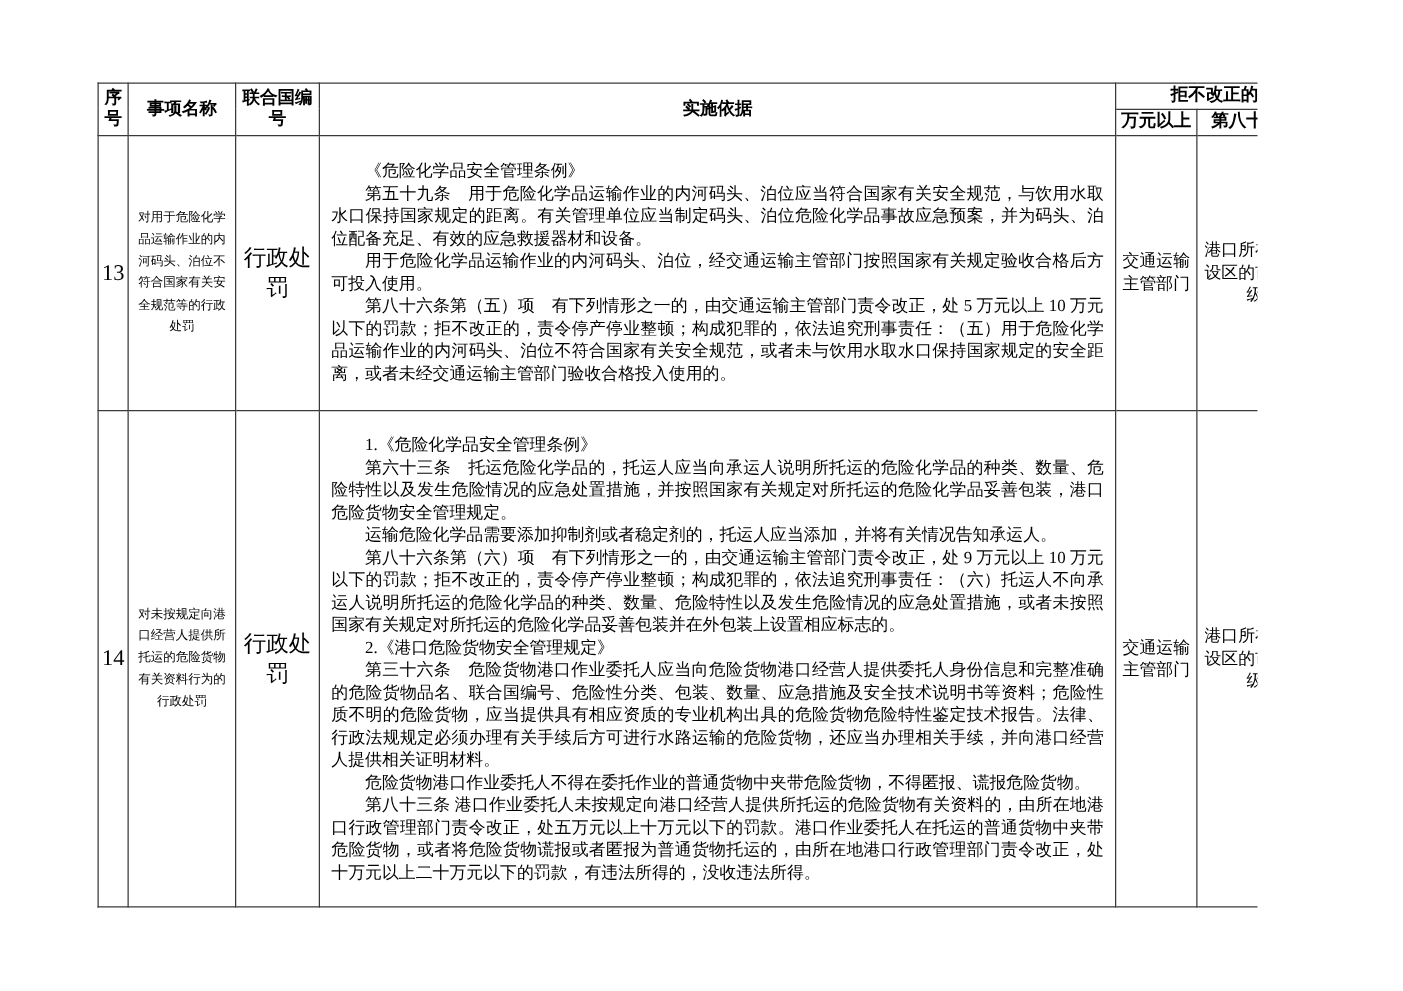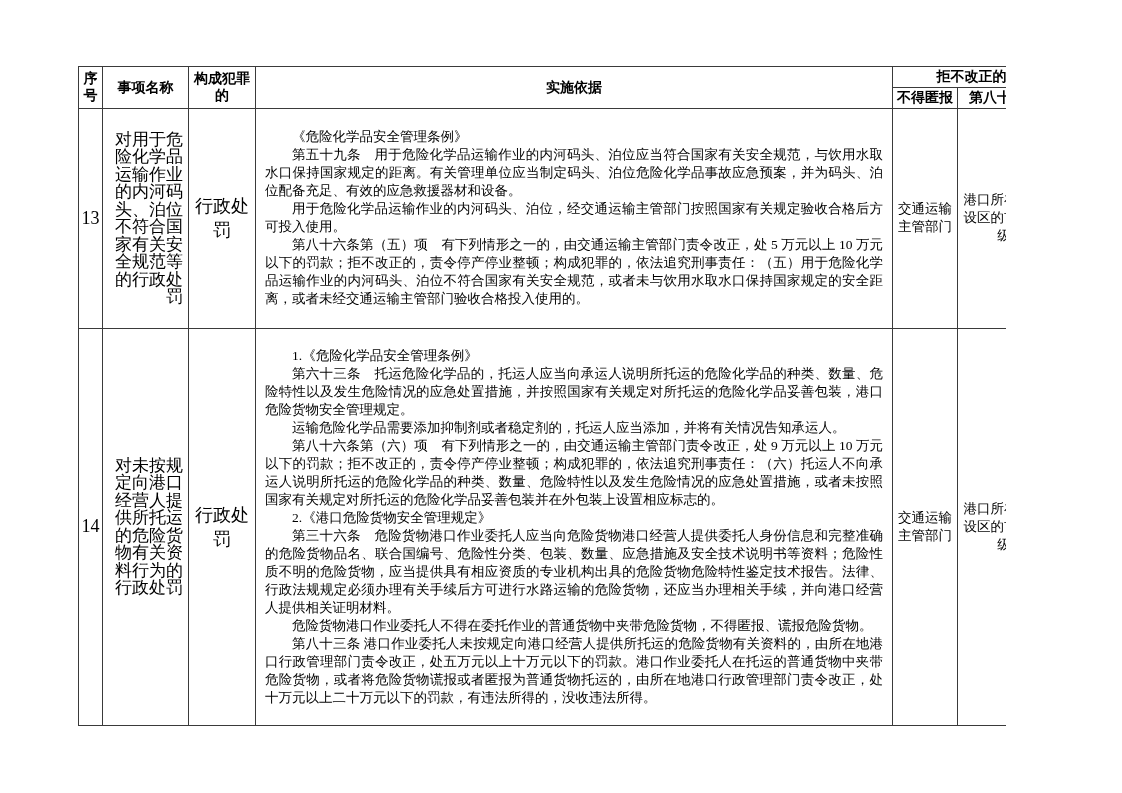--- a/index.html
+++ b/index.html
@@ -34,23 +34,23 @@
     line-height: 1.25;
     text-align: center;
     padding: 1px 2px;
   }
   td.seq-cell {
     text-align: center;
     font-size: 18px;
   }
   td.name-cell {
     padding: 2px 5px;
-    font-size: 17px;
+    font-size: 10px;
     line-height: 17.5px;
-    text-align: right;
+    text-align: center;
     margin-left: 34px;
   }
   td.basis-cell {
     padding: 18px 9px;
     font-size: 13.5px;
     line-height: 18px;
     text-align: left;
   }
   td.basis-cell p {
     text-indent: 2em;
@@ -88,26 +88,26 @@
       <col style="width:86px">
       <col style="width:67px">
       <col style="width:637px">
       <col style="width:65px">
       <col style="width:93px">
     </colgroup>
     <thead>
       <tr class="header-row-1">
         <th rowspan="2">序号</th>
         <th rowspan="2">事项名称</th>
-        <th rowspan="2">构成犯罪的</th>
+        <th rowspan="2">联合国编号</th>
         <th rowspan="2">实施依据</th>
         <th colspan="2">拒不改正的</th>
       </tr>
       <tr class="header-row-2">
-        <th>不得匿报</th>
+        <th>万元以上</th>
         <th>第八十三条</th>
       </tr>
     </thead>
     <tbody>
       <tr class="row-13">
         <td class="seq-cell">13</td>
         <td class="name-cell">对用于危险化学品运输作业的内河码头、泊位不符合国家有关安全规范等的行政处罚</td>
         <td class="seq-cell">行政处罚</td>
         <td class="basis-cell">
             <p>《危险化学品安全管理条例》</p>

